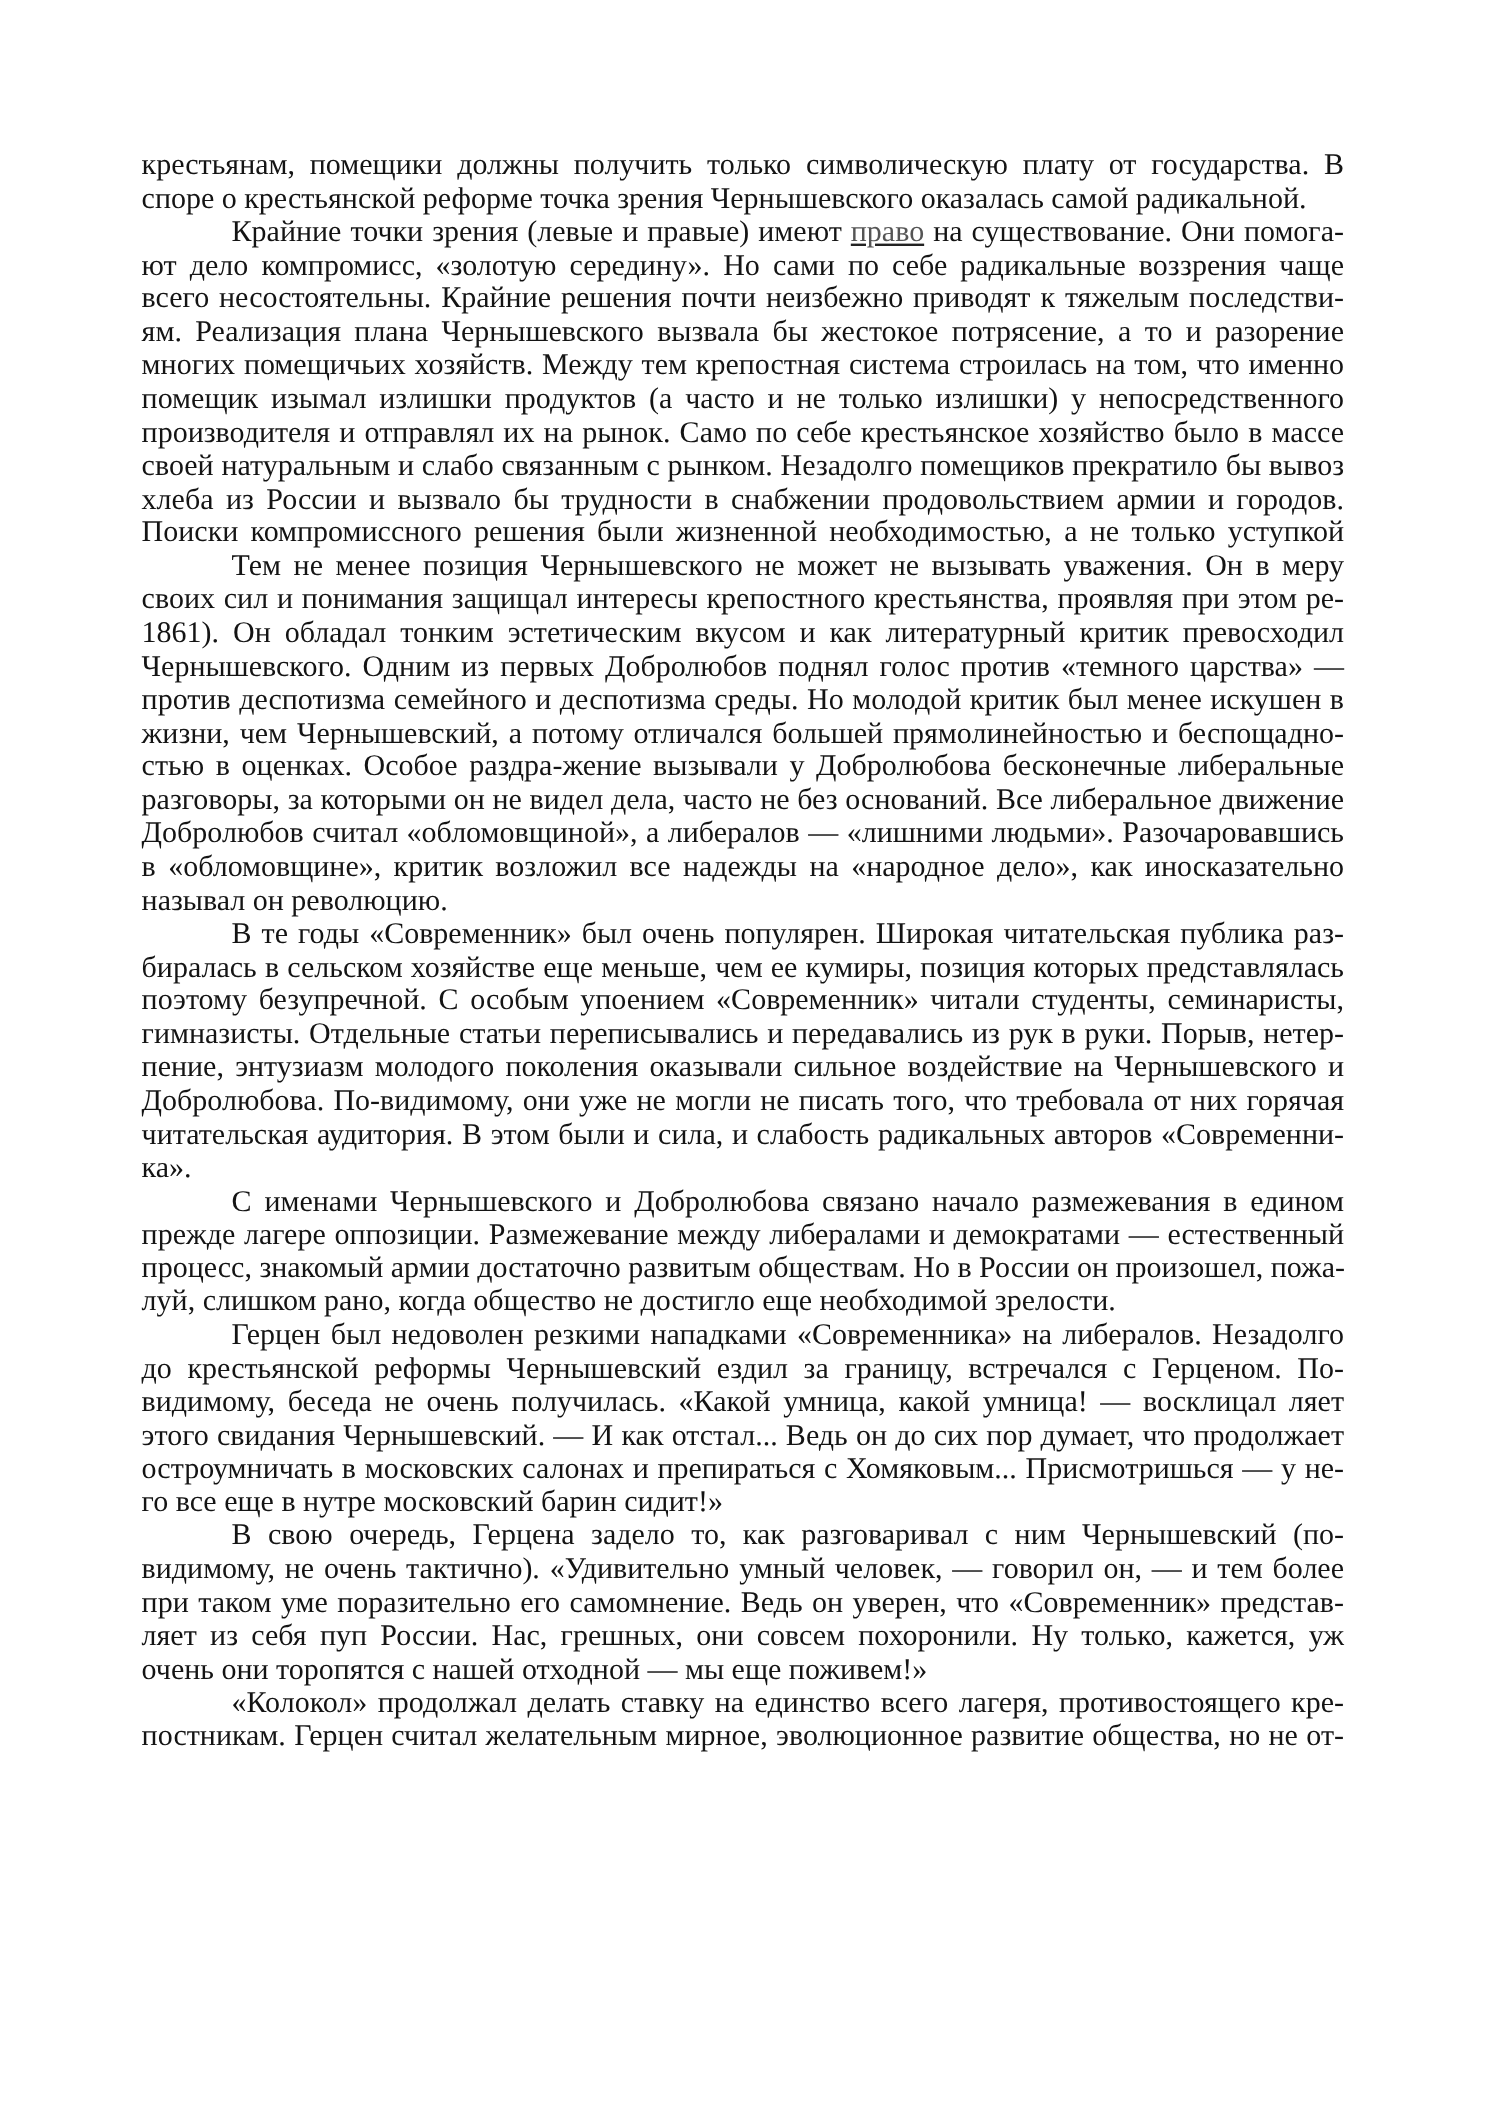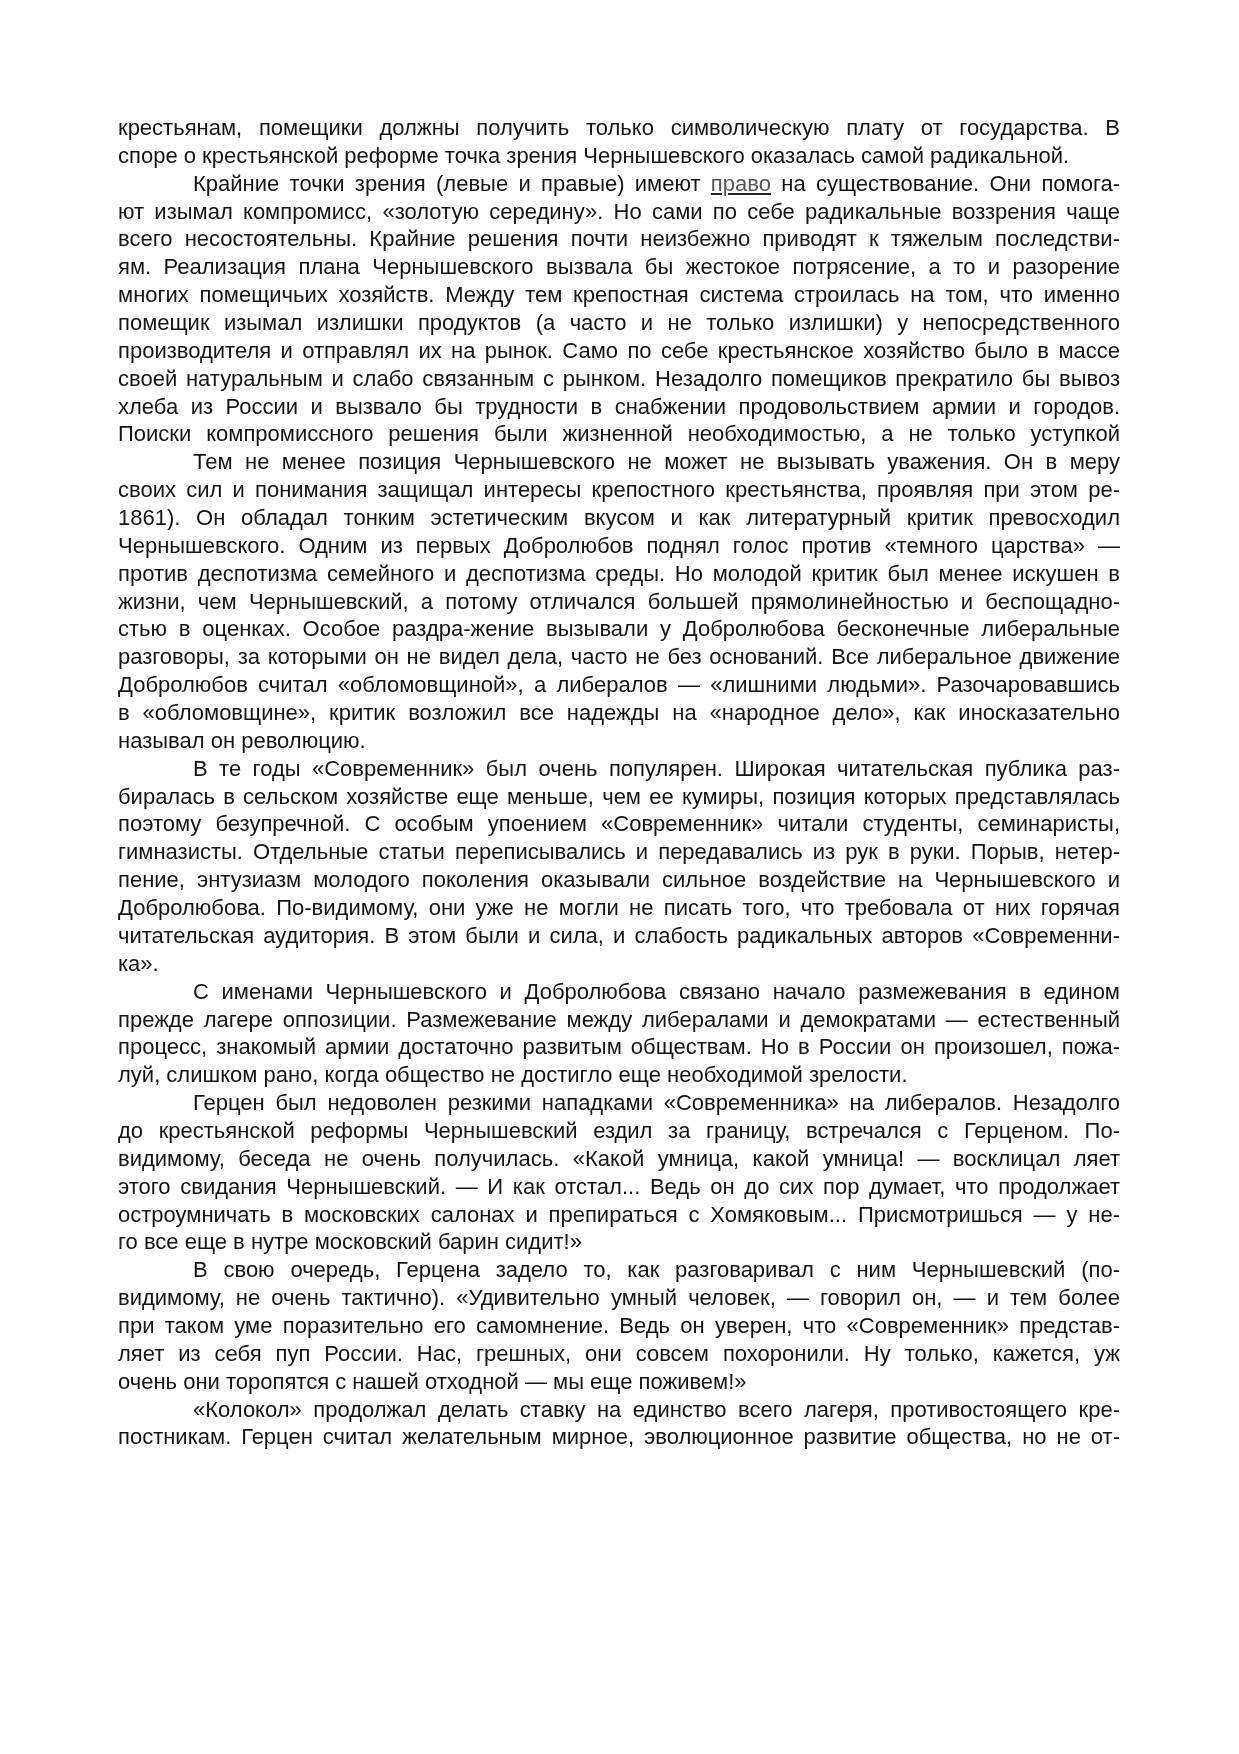--- a/index.html
+++ b/index.html
@@ -1,23 +1,23 @@
 <!DOCTYPE html>
 <html><head>
 <meta charset="utf-8">
 <style>
   html, body { margin: 0; padding: 0; background: #ffffff; }
   body { width: 1239px; height: 1754px; position: relative; overflow: hidden; }
   .page {
     position: absolute;
     left: 118px;
-    top: 114px;
+    top: 124px;
     width: 1002px;
-    font-family: Liberation Sans, sans-serif;
-    font-size: 22px;
+    font-family: Liberation Serif, serif;
+    font-size: 25px;
     line-height: 27.87px;
     color: #141414;
   }
   .line {
     display: block;
     white-space: nowrap;
     height: 27.87px;
     text-align: justify;
     text-align-last: justify;
     overflow: visible;
@@ -33,21 +33,21 @@
 </head>
 <body>
 
 <div class="page" id="page">
     <div>
       <span class="line">крестьянам, помещики должны получить только символическую плату от государства. В</span>
       <span class="line last">споре о крестьянской реформе точка зрения Чернышевского оказалась самой радикальной.</span>
     </div>
     <div>
       <span class="line indent">Крайние точки зрения (левые и правые) имеют <span class="link">право</span> на существование. Они помога-</span>
-      <span class="line">ют изымал компромисс, «золотую середину». Но сами по себе радикальные воззрения чаще</span>
+      <span class="line">ют дело компромисс, «золотую середину». Но сами по себе радикальные воззрения чаще</span>
       <span class="line">всего несостоятельны. Крайние решения почти неизбежно приводят к тяжелым последстви-</span>
       <span class="line">ям. Реализация плана Чернышевского вызвала бы жестокое потрясение, а то и разорение</span>
       <span class="line">многих помещичьих хозяйств. Между тем крепостная система строилась на том, что именно</span>
       <span class="line">помещик изымал излишки продуктов (а часто и не только излишки) у непосредственного</span>
       <span class="line">производителя и отправлял их на рынок. Само по себе крестьянское хозяйство было в массе</span>
       <span class="line">своей натуральным и слабо связанным с рынком. Незадолго помещиков прекратило бы вывоз</span>
       <span class="line">хлеба из России и вызвало бы трудности в снабжении продовольствием армии и городов.</span>
       <span class="line">Поиски компромиссного решения были жизненной необходимостью, а не только уступкой</span>
     </div>
     <div>

